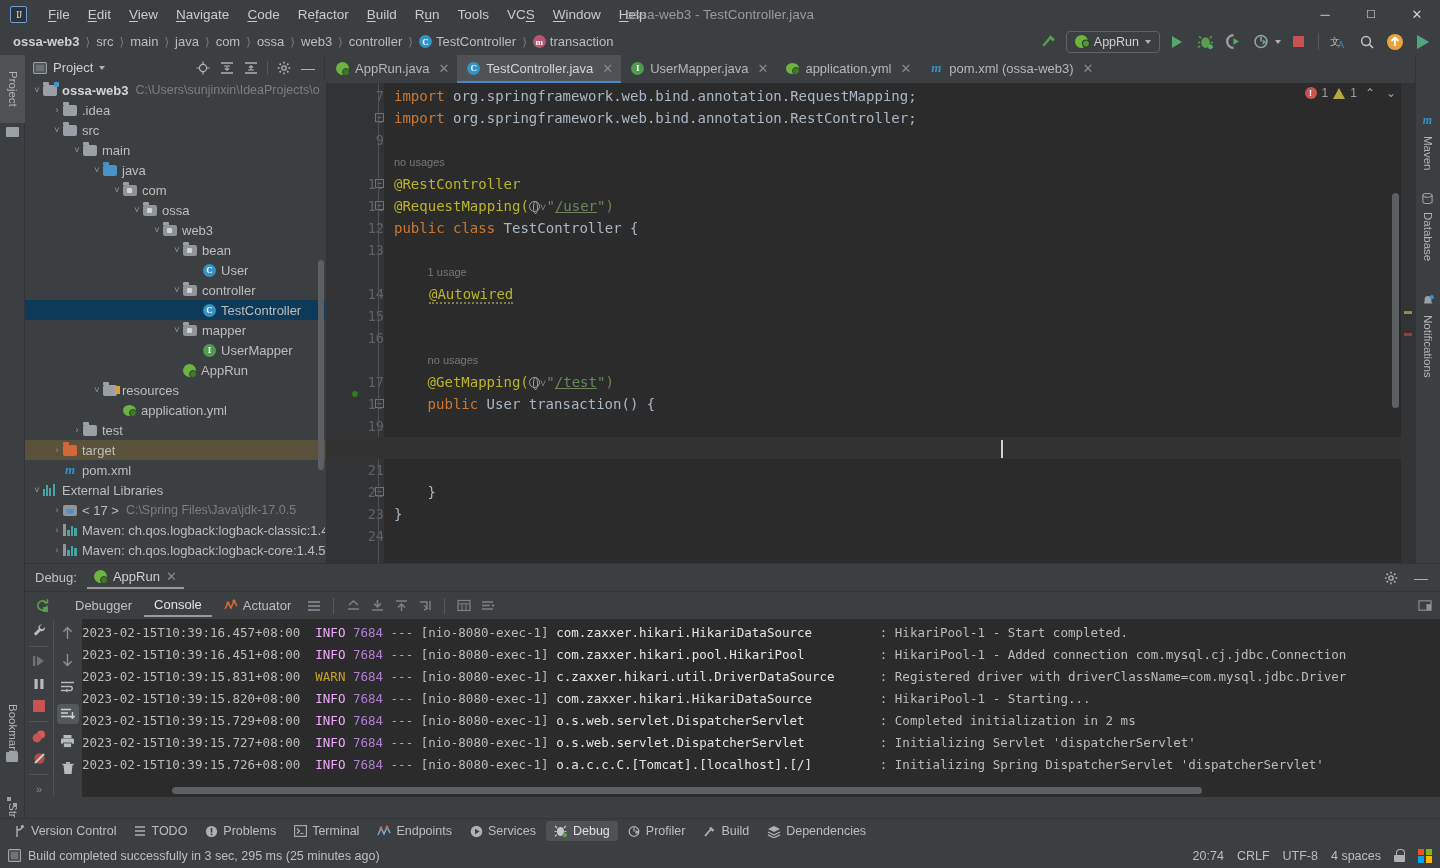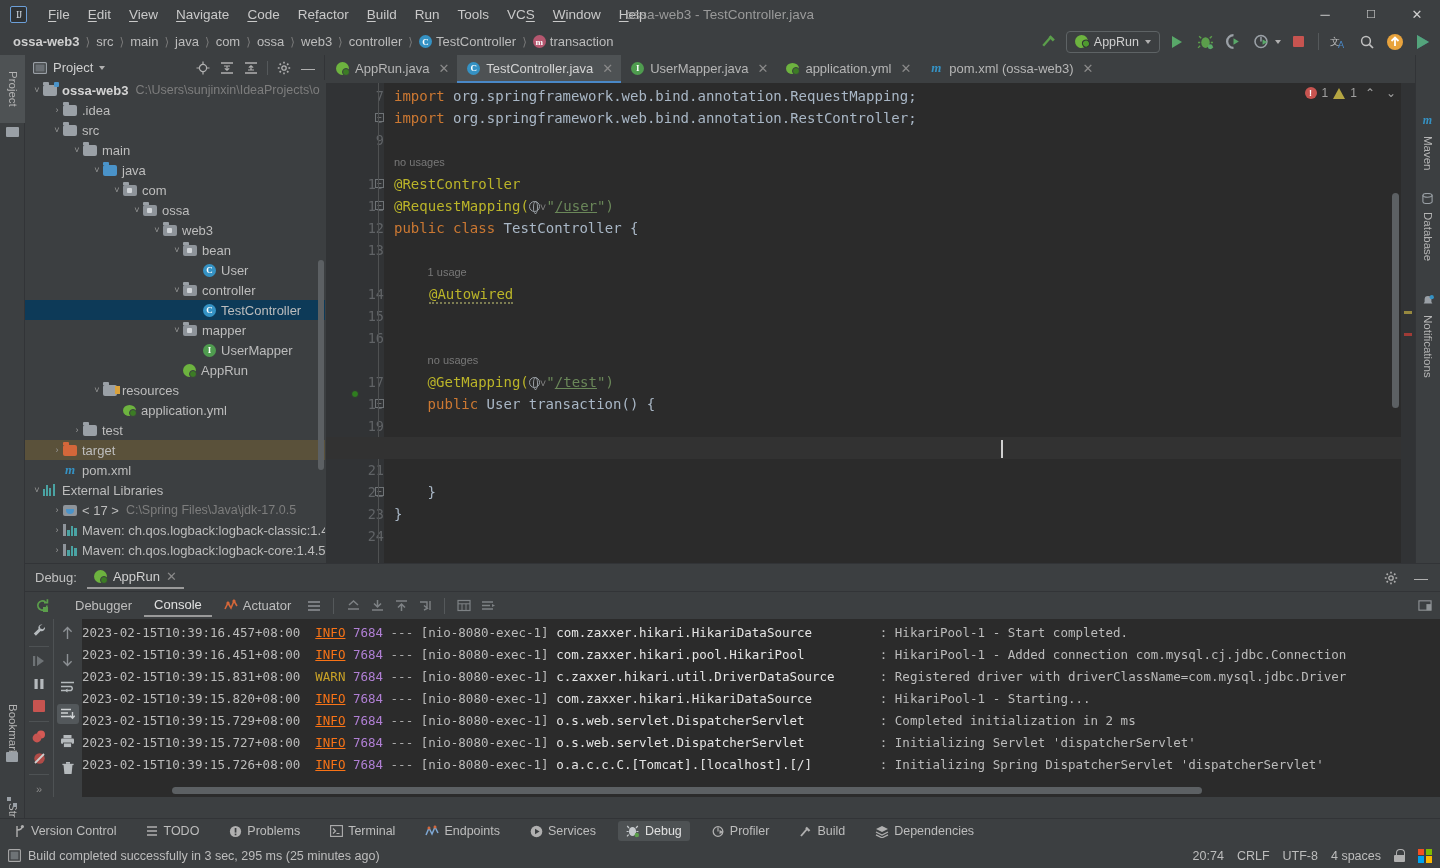--- a/index.html
+++ b/index.html
@@ -211,38 +211,38 @@
   .dtab.active{color:#e0e0e0;border-bottom:2px solid #9a9a9a;}
   .sep-v{width:1px;height:16px;background:#55595b;margin:0 6px;}
 
   .console{
     position:absolute;left:57px;top:55px;width:1358px;height:178px;background:#2b2b2b;
     font-family:"DejaVu Sans Mono","Liberation Mono",monospace;font-size:12.5px;
     line-height:22px;overflow:hidden;padding-top:3px;
   }
   .logrow{white-space:pre;height:22px;}
   .l-ts{color:#bbbbbb;}
-  .l-info{color:#f97316;text-decoration:underline;}
+  .l-info{color:#f0abfc;}
   .l-warn{color:#c9a227;}
   .l-pid{color:#b07fd4;}
   .l-dash{color:#a9a9a9;}
   .l-thread{color:#bbbbbb;}
   .l-logger{color:#e5e5e5;}
   .l-msg{color:#bbbbbb;}
   .hscroll{position:absolute;left:90px;bottom:3px;width:1030px;height:7px;background:#5c6063;border-radius:4px;}
   .dbg-side{position:absolute;left:0;top:55px;width:57px;height:178px;background:#3c3f41;display:flex;}
   .dbg-side-col{width:28px;display:flex;flex-direction:column;align-items:center;padding-top:4px;gap:7px;}
   .dbg-side-col.b{border-left:1px solid #4e5254;}
   .sbtn{width:22px;height:20px;display:flex;align-items:center;justify-content:center;border-radius:3px;}
   .sbtn.on{background:#53585b;}
 
   
   .toolwin-bar{
     position:absolute;left:0;top:818px;width:1440px;height:25px;background:#3c3f41;
-    display:flex;align-items:center;padding-left:6px;gap:14px;border-top:1px solid #323437;
+    display:flex;align-items:center;padding-left:6px;gap:2px;border-top:1px solid #323437;
   }
   .twbtn{display:flex;align-items:center;gap:5px;padding:3px 8px;font-size:12.5px;color:#bdbdbd;border-radius:3px;cursor:default;}
   .twbtn.active{background:#4e5254;color:#e0e0e0;}
   .statusbar{
     position:absolute;left:0;top:843px;width:1440px;height:25px;background:#3c3f41;
     display:flex;align-items:center;padding-left:8px;gap:7px;font-size:12.5px;color:#bdbdbd;
   }
   .status-right{position:absolute;right:8px;display:flex;align-items:center;gap:13px;}
   .winlogo{width:14px;height:14px;display:grid;grid-template-columns:1fr 1fr;grid-template-rows:1fr 1fr;gap:1.5px;}
   .winlogo i{display:block;}

